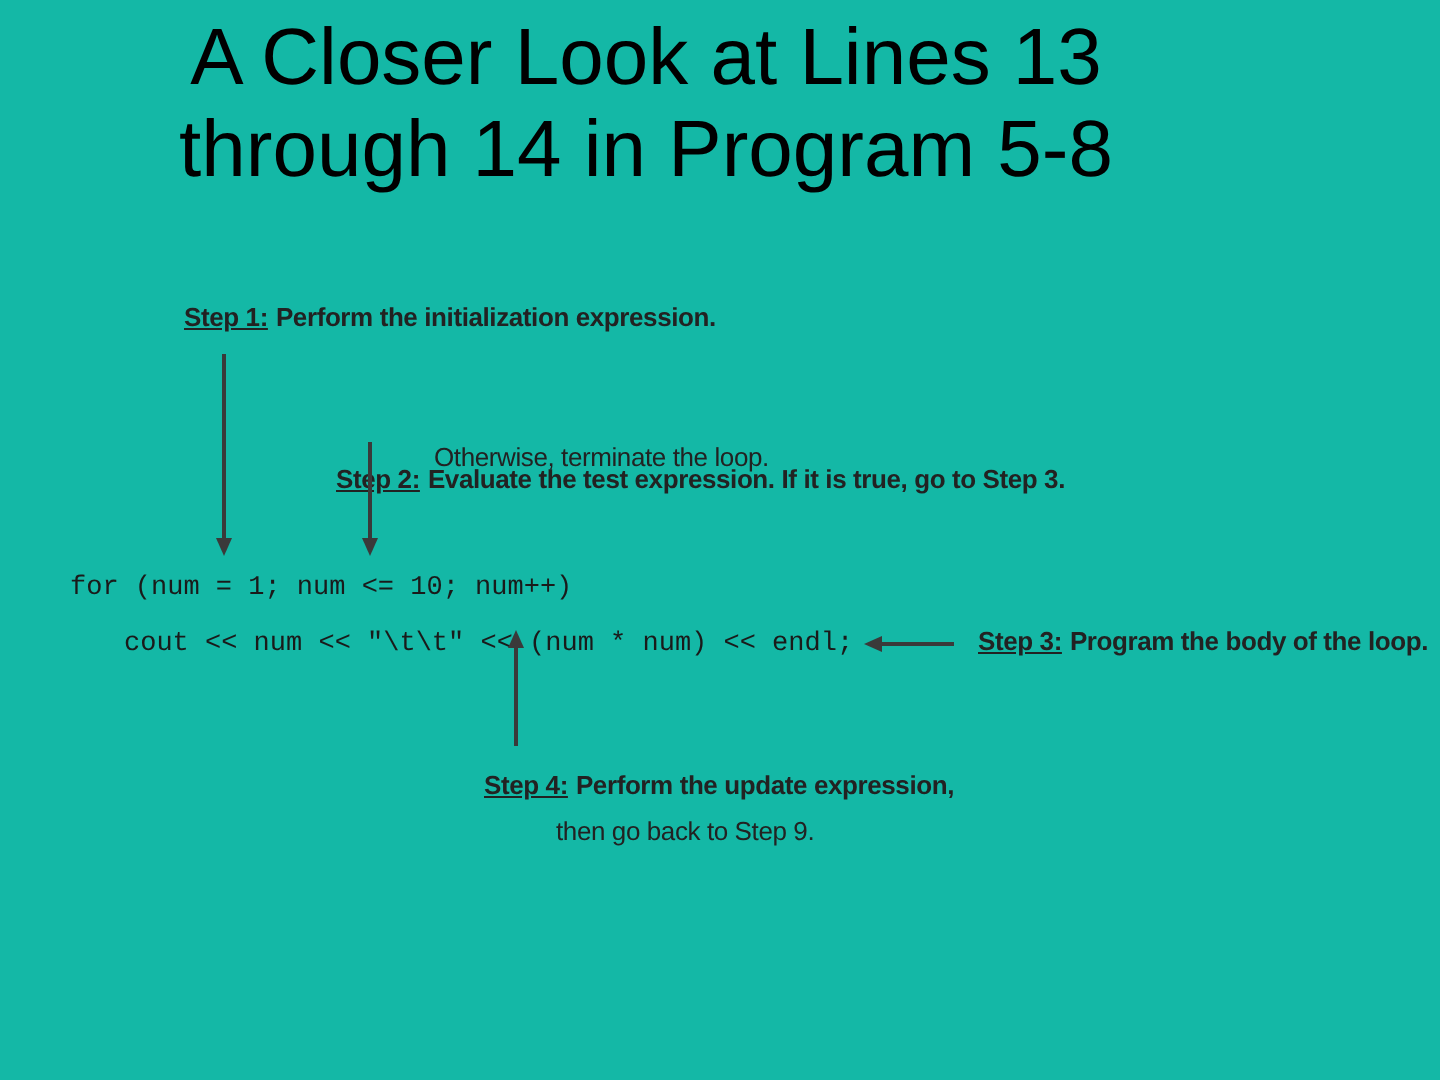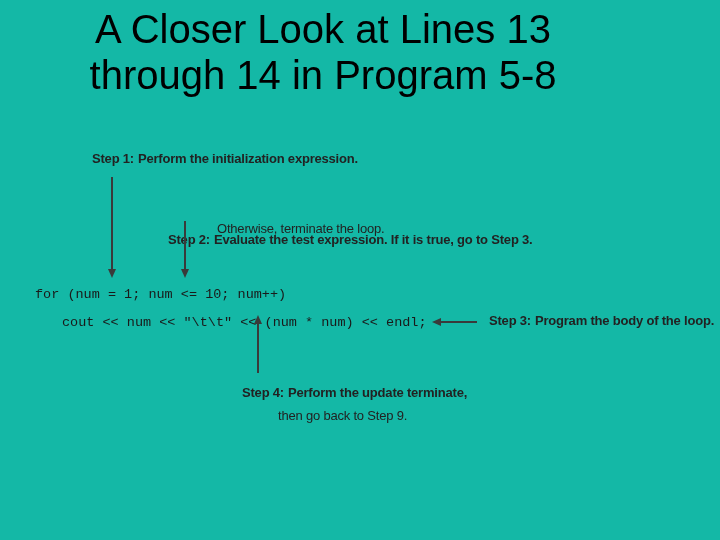--- a/index.html
+++ b/index.html
@@ -28,21 +28,21 @@
     white-space: nowrap;
   }
   .fig-text {
     position: absolute;
     font-size: 13px;
     line-height: 14px;
     color: #222222;
     letter-spacing: -0.2px;
     white-space: nowrap;
   }
-  .fig-text .lbl { font-weight: bold; }
+  .fig-text .lbl { font-weight: bold; text-decoration: underline; }
   .fig-text .txt { margin-left: 4px; font-weight: bold; }
   .code {
     position: absolute;
     font-family: "Liberation Mono", "DejaVu Sans Mono", monospace;
     font-size: 13.5px;
     line-height: 14px;
     color: #1a1a1a;
     white-space: pre;
   }
   .shaft-v { position: absolute; width: 2px; background: #3a3a3a; }
@@ -108,19 +108,19 @@
   <div class="fig-text" style="left:489px; top:314px;">
     <span class="lbl">Step 3:</span><span class="txt">Program the body of the loop.</span>
   </div>
 
   <div>
     <div class="head-up" style="left:254px; top:315px;"></div>
     <div class="shaft-v" style="left:257px; top:323px; height:50px;"></div>
   </div>
 
   <div class="fig-text" style="left:242px; top:386px;">
-    <span class="lbl">Step 4:</span><span class="txt">Perform the update terminate,</span>
+    <span class="lbl">Step 4:</span><span class="txt">Perform the update expression,</span>
   </div>
   <div class="fig-text" style="left:278px; top:409px;">
     <span>then go back to Step 9.</span>
   </div>
 
 </div>
 
 </body></html>

